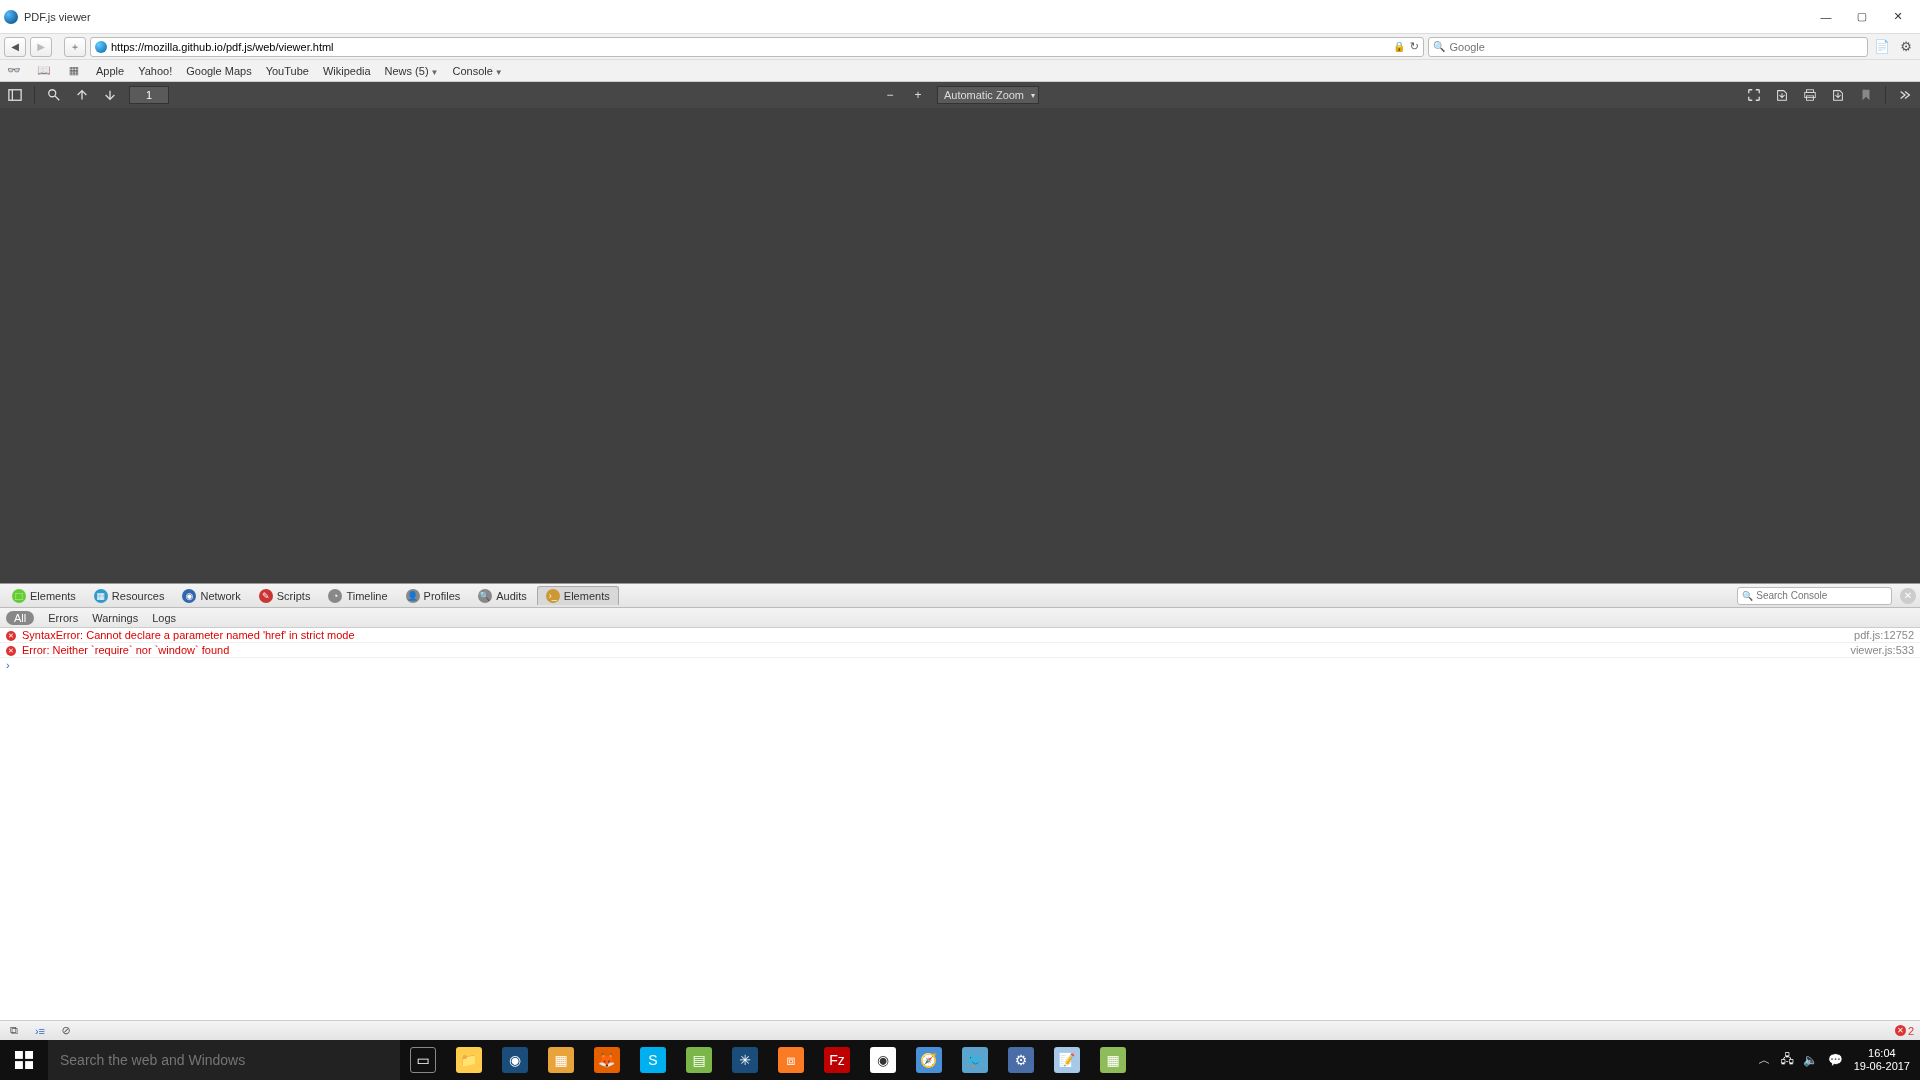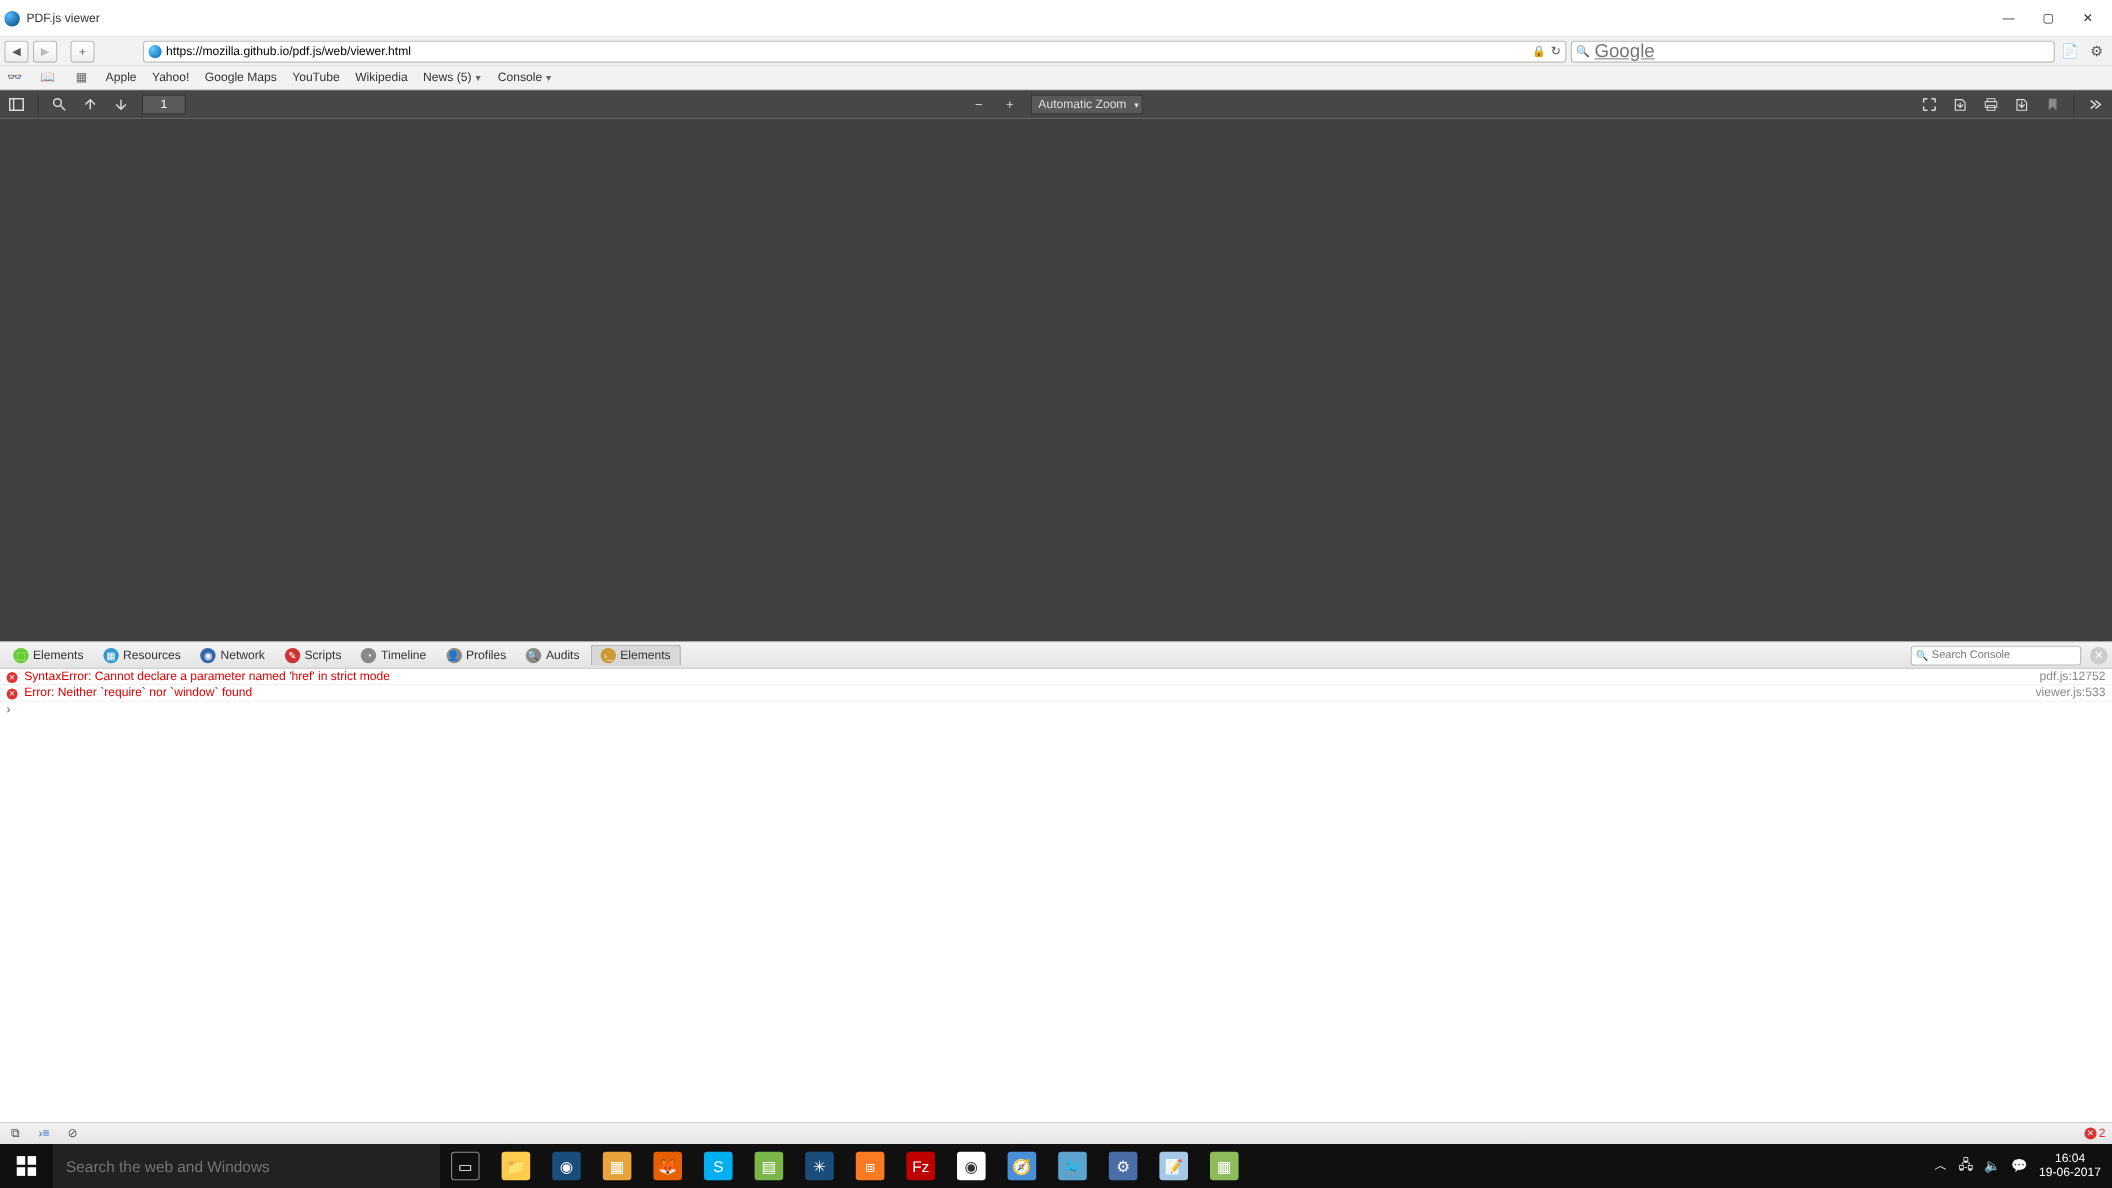--- a/index.html
+++ b/index.html
@@ -8,28 +8,28 @@
 
 .titlebar { height: 34px; background: #fff; display: flex; align-items: center; padding: 0 4px; border-bottom: 1px solid #ddd; }
 .titlebar .app-icon { width: 14px; height: 14px; border-radius: 50%; background: radial-gradient(circle at 30% 30%, #5bf, #047); margin-right: 6px; }
 .titlebar .title { flex: 1; font-size: 11px; color: #333; }
 .titlebar .win-btn { width: 36px; height: 18px; display: flex; align-items: center; justify-content: center; cursor: pointer; color: #333; font-size: 11px; }
 
 
 .addr-row { height: 26px; background: #f2f2f2; display: flex; align-items: center; padding: 0 4px; gap: 4px; border-bottom: 1px solid #ddd; }
 .nav-btn { width: 22px; height: 20px; border: 1px solid #bbb; background: linear-gradient(#fff,#eee); border-radius: 3px; display: flex; align-items: center; justify-content: center; cursor: pointer; font-size: 10px; color: #555; }
 .nav-btn.disabled { color: #bbb; }
-.url-bar { flex: 1; height: 20px; border: 1px solid #bbb; border-radius: 3px; background: #fff; display: flex; align-items: center; padding: 0 4px; gap: 4px; margin-left: 40px; }
+.url-bar { flex: 1; height: 20px; border: 1px solid #bbb; border-radius: 3px; background: #fff; display: flex; align-items: center; padding: 0 4px; gap: 4px; }
 .url-bar .globe { width: 12px; height: 12px; border-radius: 50%; background: radial-gradient(circle at 30% 30%,#6cf,#06a); }
 .url-bar input { flex: 1; border: none; outline: none; font-size: 11px; background: transparent; }
 .url-bar .lock { font-size: 10px; color: #888; }
 .url-bar .reload { font-size: 11px; color: #555; cursor: pointer; }
 .search-bar { width: 440px; height: 20px; border: 1px solid #bbb; border-radius: 3px; background: #fff; display: flex; align-items: center; padding: 0 4px; gap: 4px; }
 .search-bar .mag { font-size: 10px; color: #888; }
-.search-bar input { flex: 1; border: none; outline: none; font-size: 17px; color: #888; background: transparent; text-decoration: underline; }
+.search-bar input { flex: 1; border: none; outline: none; font-size: 11px; color: #888; background: transparent; }
 .tool-btn { width: 20px; height: 20px; display: flex; align-items: center; justify-content: center; cursor: pointer; color: #555; font-size: 13px; }
 
 
 .bm-row { height: 22px; background: #f2f2f2; display: flex; align-items: center; padding: 0 6px; gap: 14px; border-bottom: 1px solid #ccc; font-size: 11px; color: #333; }
 .bm-icon { width: 16px; height: 14px; display:flex; align-items:center; justify-content:center; color:#666; cursor:pointer; }
 .bm-link { cursor: pointer; }
 .bm-link .arrow { font-size: 8px; margin-left: 2px; color: #666; }
 
 
 .pdf-toolbar { height: 26px; background: #474747; display: flex; align-items: center; padding: 0 6px; gap: 10px; color: #ddd; position: relative; }
@@ -237,20 +237,26 @@
       </div>
     <div class="dt-tab active">
         <span class="ico" style="background:#c93">›_</span>
         <span>Elements</span>
       </div>
     <div class="dt-search">
         <span style="font-size:9px;color:#888">🔍</span>
         <input placeholder="Search Console" style="">
       </div>
     <div class="dt-close">✕</div>
+  </div>
+  <div class="dt-filters">
+    <span class="dt-filter active">All</span>
+    <span class="dt-filter">Errors</span>
+    <span class="dt-filter">Warnings</span>
+    <span class="dt-filter">Logs</span>
   </div>
   <div class="dt-console console-body">
     <div class="dt-row">
       <span class="err-ico">✕</span>
       <span class="msg">SyntaxError: Cannot declare a parameter named 'href'  in strict mode</span>
       <span class="src">pdf.js:12752</span>
     </div>
     <div class="dt-row">
       <span class="err-ico">✕</span>
       <span class="msg">Error: Neither `require` nor `window` found</span>

